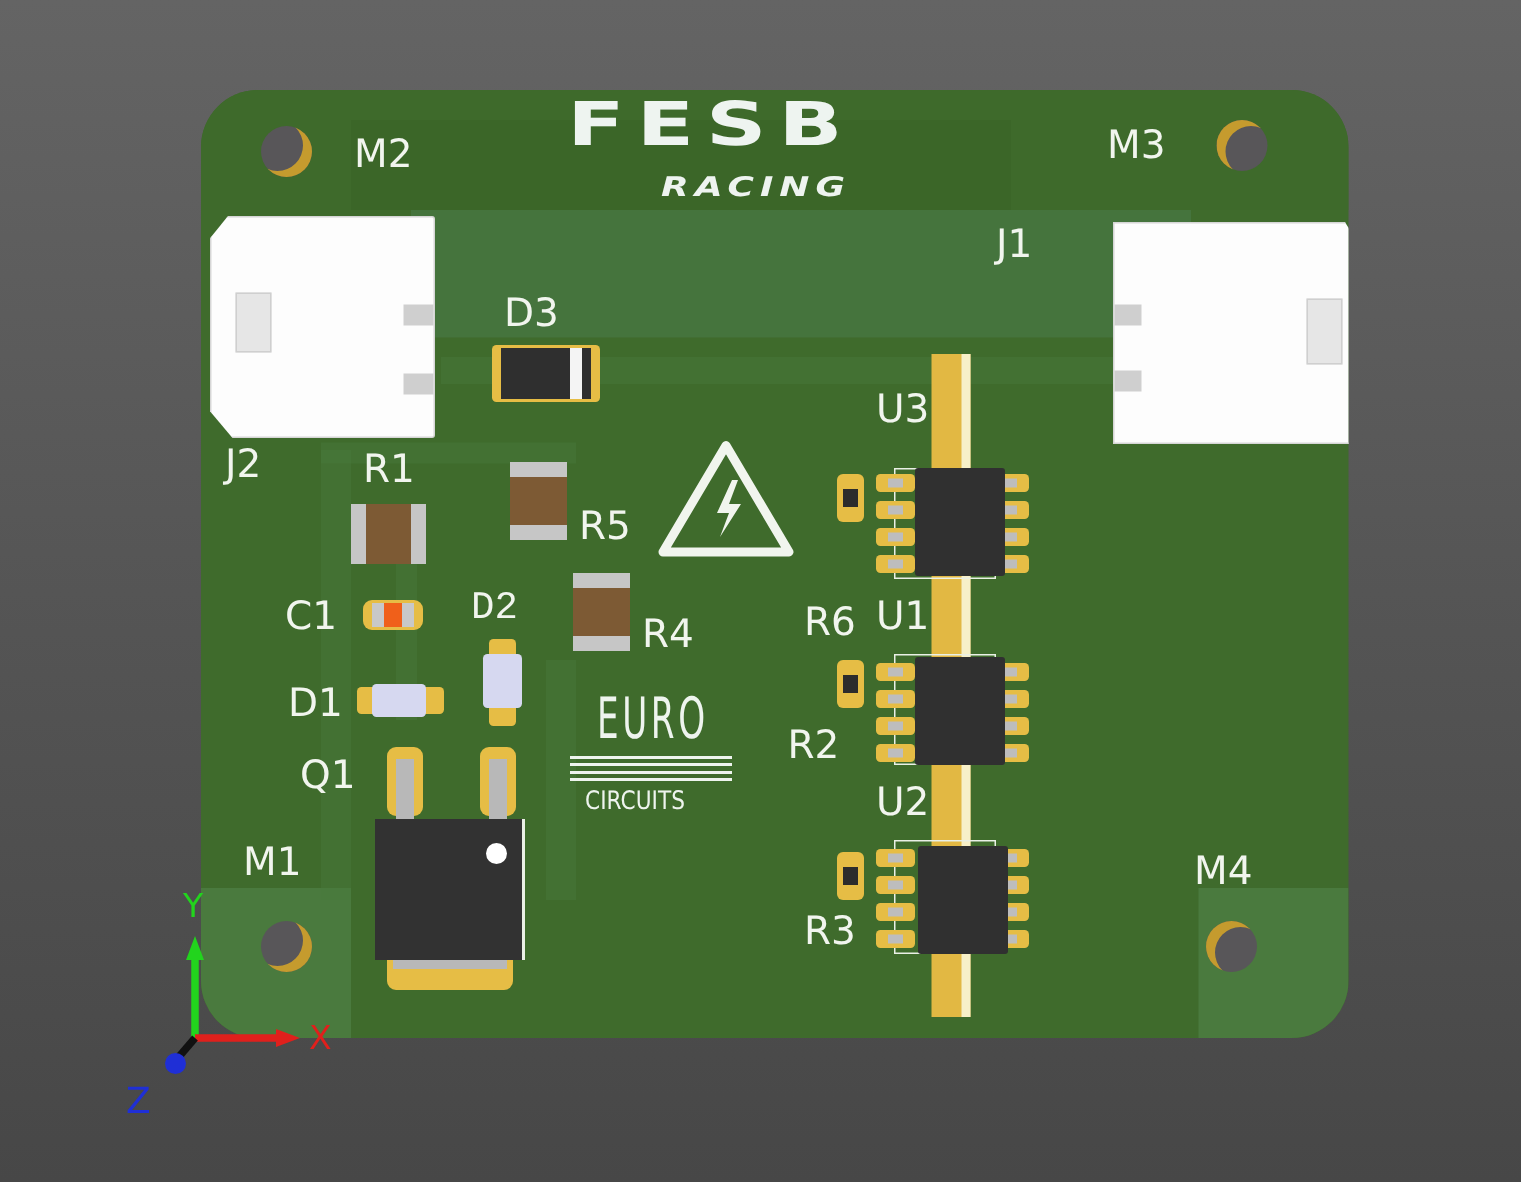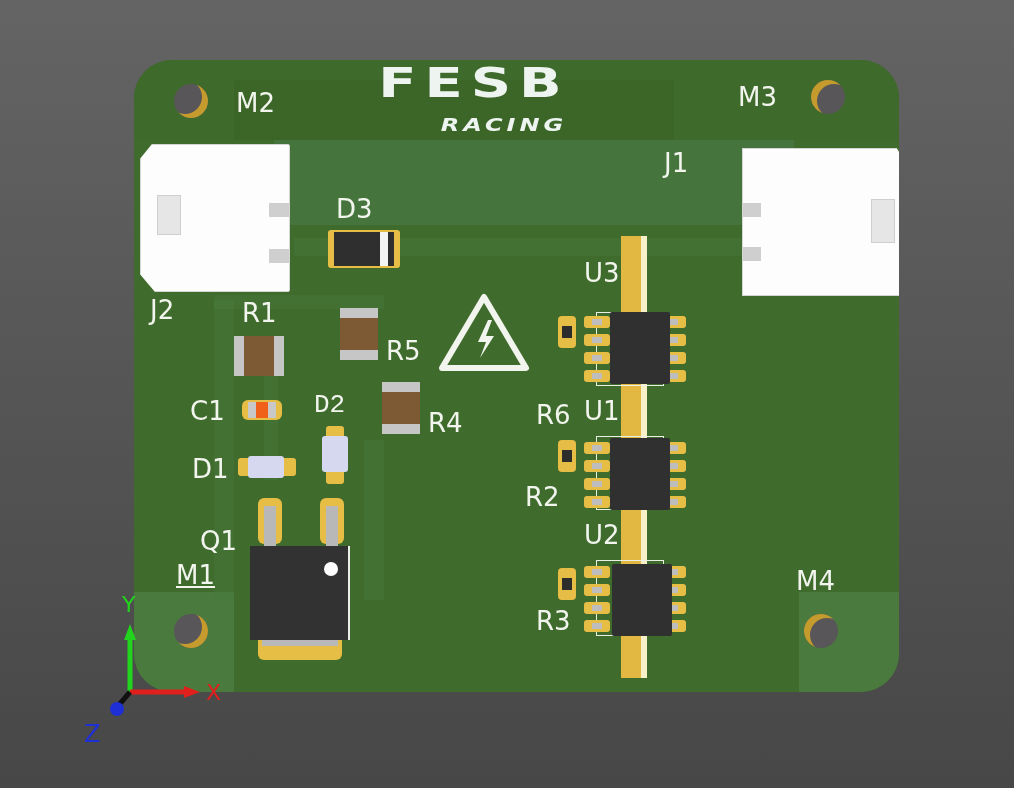--- a/index.html
+++ b/index.html
@@ -61,52 +61,58 @@
   <div class="trace" style="left:160px;top:178px;width:450px;height:18px;opacity:0.45;"></div>
   <div class="trace" style="left:230px;top:380px;width:20px;height:160px;opacity:0.45;"></div>
 
   <div class="hole" style="left:40px;top:24px;"></div>
   <div class="hole holeR" style="left:677px;top:20px;"></div>
   <div class="hole" style="left:40px;top:554px;"></div>
   <div class="hole holeR" style="left:670px;top:554px;"></div>
 
   <div class="label" style="left:102px;top:30px;">M2</div>
   <div class="label" style="left:604px;top:24px;">M3</div>
-  <div class="label" style="left:42px;top:502px;text-decoration:underline;">M1</div>
+  <div class="label" style="left:28px;top:502px;">M1</div>
   <div class="label" style="left:662px;top:508px;">M4</div>
   <div class="label" style="left:530px;top:90px;">J1</div>
   <div class="label" style="left:16px;top:224px;margin-top:13px;">J2</div>
   <div class="label" style="left:202px;top:136px;">D3</div>
   <div class="label" style="left:108px;top:240px;">R1</div>
   <div class="label" style="left:252px;top:278px;">R5</div>
   <div class="label" style="left:294px;top:350px;">R4</div>
   <div class="label" style="left:56px;top:338px;">C1</div>
   <div class="label" style="left:180px;top:332px;font-family:Liberation Mono, monospace;">D2</div>
   <div class="label" style="left:58px;top:396px;">D1</div>
-  <div class="label" style="left:66px;top:468px;">Q1</div>
+  <div class="label" style="left:66px;top:444px;">Q1</div>
   <div class="label" style="left:450px;top:200px;">U3</div>
   <div class="label" style="left:402px;top:298px;margin-top:44px;">R6</div>
   <div class="label" style="left:450px;top:338px;">U1</div>
   <div class="label" style="left:391px;top:424px;">R2</div>
   <div class="label" style="left:450px;top:462px;">U2</div>
   <div class="label" style="left:402px;top:548px;">R3</div>
 
   <div class="abs" style="left:190px;top:6px;width:300px;height:80px;">
     <div style="position:absolute;left:0;top:-6px;width:300px;text-align:center;color:#eef4f0;font-family:'DejaVu Sans',sans-serif;font-weight:bold;font-size:56px;letter-spacing:8px;transform:scaleY(0.72);transform-origin:top;">FESB</div>
     <div style="position:absolute;left:60px;top:48px;width:240px;text-align:center;color:#eef4f0;font-family:'DejaVu Sans',sans-serif;font-weight:bold;font-style:italic;font-size:24px;letter-spacing:4px;transform:scaleY(0.75);transform-origin:top;">RACING</div>
   </div>
 
 
   <div class="abs" style="left:304px;top:232px;width:92px;height:80px;">
     <svg width="92" height="80" viewBox="0 0 92 80">
       <polygon points="46,5 88,76 4,76" fill="none" stroke="#f1f5ee" stroke-width="6" stroke-linejoin="round"></polygon>
       <polygon points="50,28 40,50 48,50 42,66 56,44 48,44 54,28" fill="#f1f5ee"></polygon>
     </svg>
   </div>
 
+  <div class="abs" style="left:244px;top:398px;width:120px;height:92px;">
+    <div style="position:absolute;left:20px;top:0;color:#eef4ee;font-family:'DejaVu Sans',sans-serif;font-size:38px;letter-spacing:4px;transform:scaleX(0.6);transform-origin:left;line-height:42px;">EURO</div>
+    <div style="position:absolute;left:2px;top:46px;width:108px;height:18px;
+         background:repeating-linear-gradient(180deg,#eef4ee 0 2px,transparent 2px 5px);"></div>
+    <div style="position:absolute;left:12px;top:66px;color:#eef4ee;font-family:'DejaVu Sans',sans-serif;font-size:17px;transform:scaleX(0.85);transform-origin:left;">CIRCUITS</div>
+  </div>
 
   <div class="conn" style="left:6px;top:84px;width:148px;height:146px;border-radius:2px;clip-path:polygon(0 10%,8% 0,100% 0,100% 100%,10% 100%,0 88%);">
     <div class="abs" style="left:16px;top:50px;width:22px;height:38px;background:#e6e6e6;border:1px solid #cfcfcf;"></div>
     <div class="abs" style="left:128px;top:58px;width:20px;height:14px;background:#cfcfcf;"></div>
     <div class="abs" style="left:128px;top:104px;width:20px;height:14px;background:#cfcfcf;"></div>
   </div>
 
   <div class="conn" style="left:608px;top:88px;width:166px;height:146px;clip-path:polygon(0 0,92% 0,100% 14%,100% 86%,94% 100%,0 100%);">
     <div class="abs" style="left:128px;top:50px;width:22px;height:42px;background:#e6e6e6;border:1px solid #cfcfcf;"></div>
     <div class="abs" style="left:0;top:54px;width:18px;height:14px;background:#cfcfcf;"></div>

